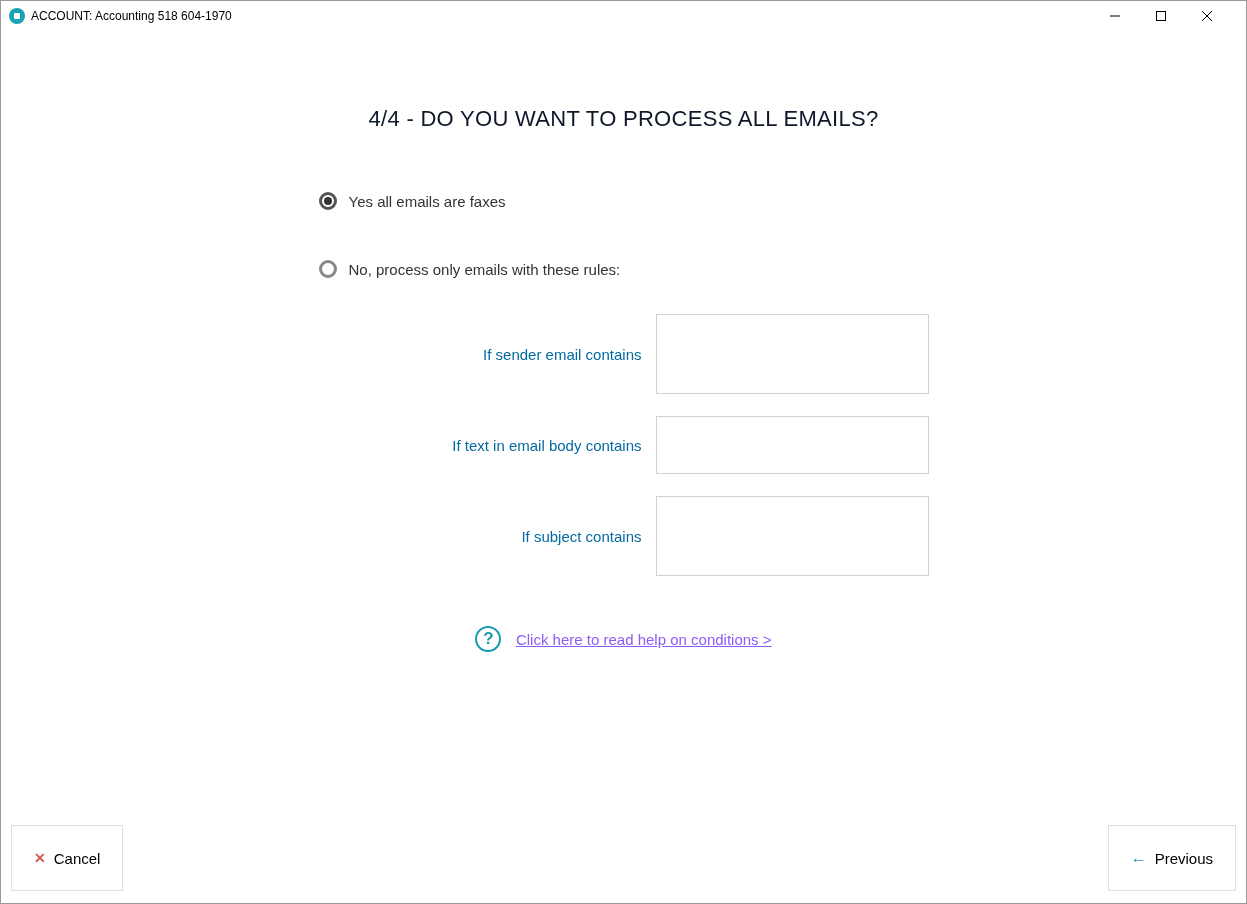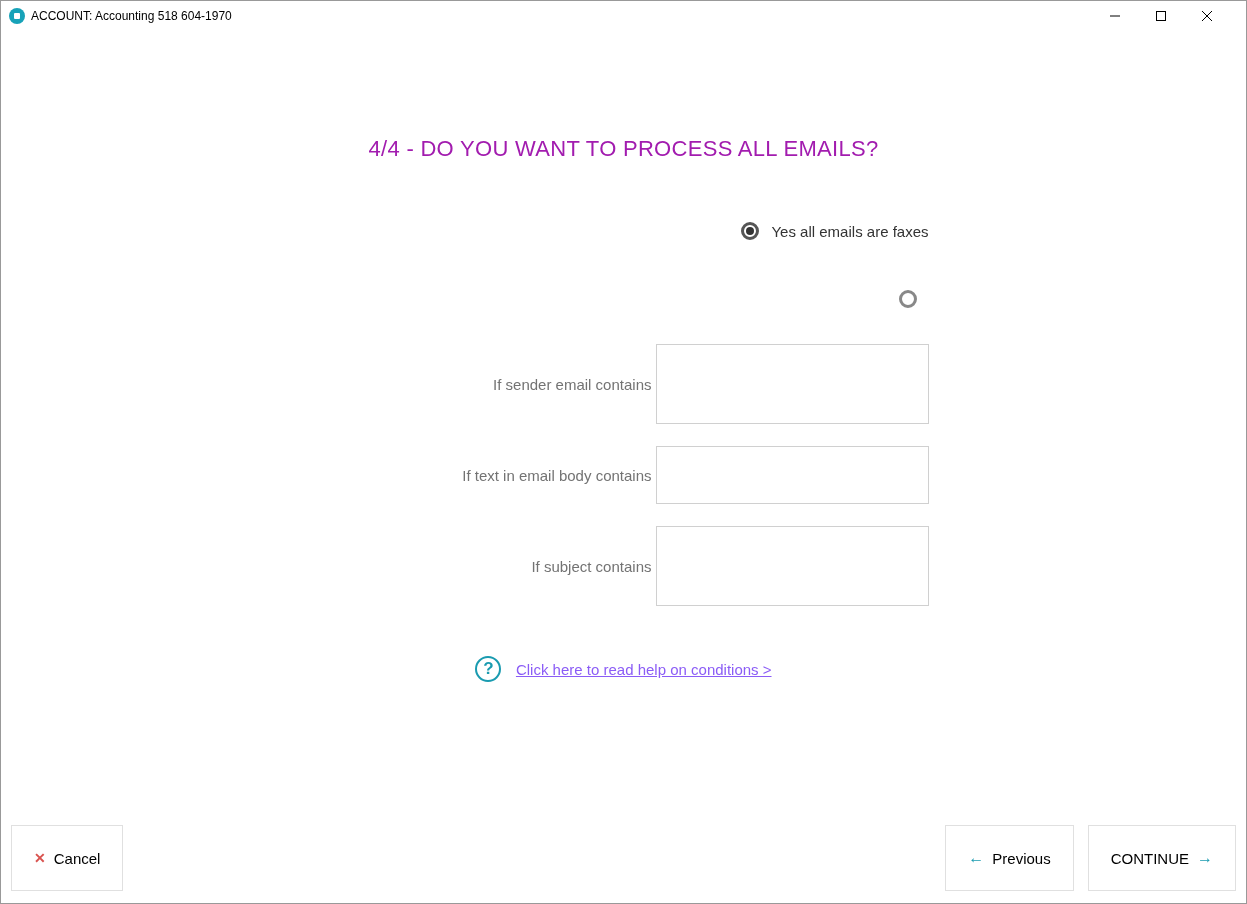--- a/index.html
+++ b/index.html
@@ -65,38 +65,37 @@
     .content {
       position: absolute;
       top: 30px;
       left: 0;
       right: 0;
       bottom: 0;
     }
 
     .heading {
       text-align: center;
-      color: #a21caf;
+      color: #0f172a;
       font-size: 22px;
       font-weight: 400;
-      margin-top: 105px;
+      margin-top: 75px;
       letter-spacing: 0.3px;
     }
 
     .form-area {
       width: 610px;
       margin: 60px auto 0;
     }
 
     .radio-row {
       display: flex;
       align-items: center;
       margin-bottom: 50px;
       cursor: pointer;
-      justify-content: flex-end;
     }
     .radio-outer {
       width: 18px;
       height: 18px;
       border-radius: 50%;
       border: 3px solid #555;
       margin-right: 12px;
       display: flex;
       align-items: center;
       justify-content: center;
@@ -115,22 +114,22 @@
     }
 
     .rule-row {
       display: flex;
       align-items: center;
       justify-content: flex-end;
       margin-bottom: 22px;
     }
     .rule-label {
       font-size: 15px;
-      color: #737373;
-      margin-right: 4px;
+      color: #0369a1;
+      margin-right: 14px;
       text-align: right;
     }
     .rule-input {
       width: 273px;
       height: 80px;
       border: 1px solid #d0d0d0;
       background: #fff;
       font-size: 14px;
       padding: 6px;
       resize: none;
@@ -223,20 +222,21 @@
 
     <div class="radio-row">
       <span class="radio-outer">
         <span class="radio-inner"></span>
       </span>
       <span class="radio-label">Yes all emails are faxes</span>
     </div>
 
     <div class="radio-row" style="margin-bottom:36px">
       <span class="radio-outer unchecked"></span>
+      <span class="radio-label">No, process only emails with these rules:</span>
     </div>
 
     <div class="rule-row">
       <span class="rule-label">If sender email contains</span>
       <textarea class="rule-input" style=""></textarea>
     </div>
 
     <div class="rule-row">
       <span class="rule-label">If text in email body contains</span>
       <textarea class="rule-input short" style=""></textarea>
@@ -257,20 +257,16 @@
   <div class="footer">
     <button class="btn">
       <span class="cancel-x">✕</span>
       <span>Cancel</span>
     </button>
     <div class="right-group">
       <button class="btn">
         <span class="prev-arrow">←</span>
         <span>Previous</span>
       </button>
-      <button class="btn">
-        <span>CONTINUE</span>
-        <span class="cont-arrow">→</span>
-      </button>
     </div>
   </div>
 
 </div>
 
 </body></html>

